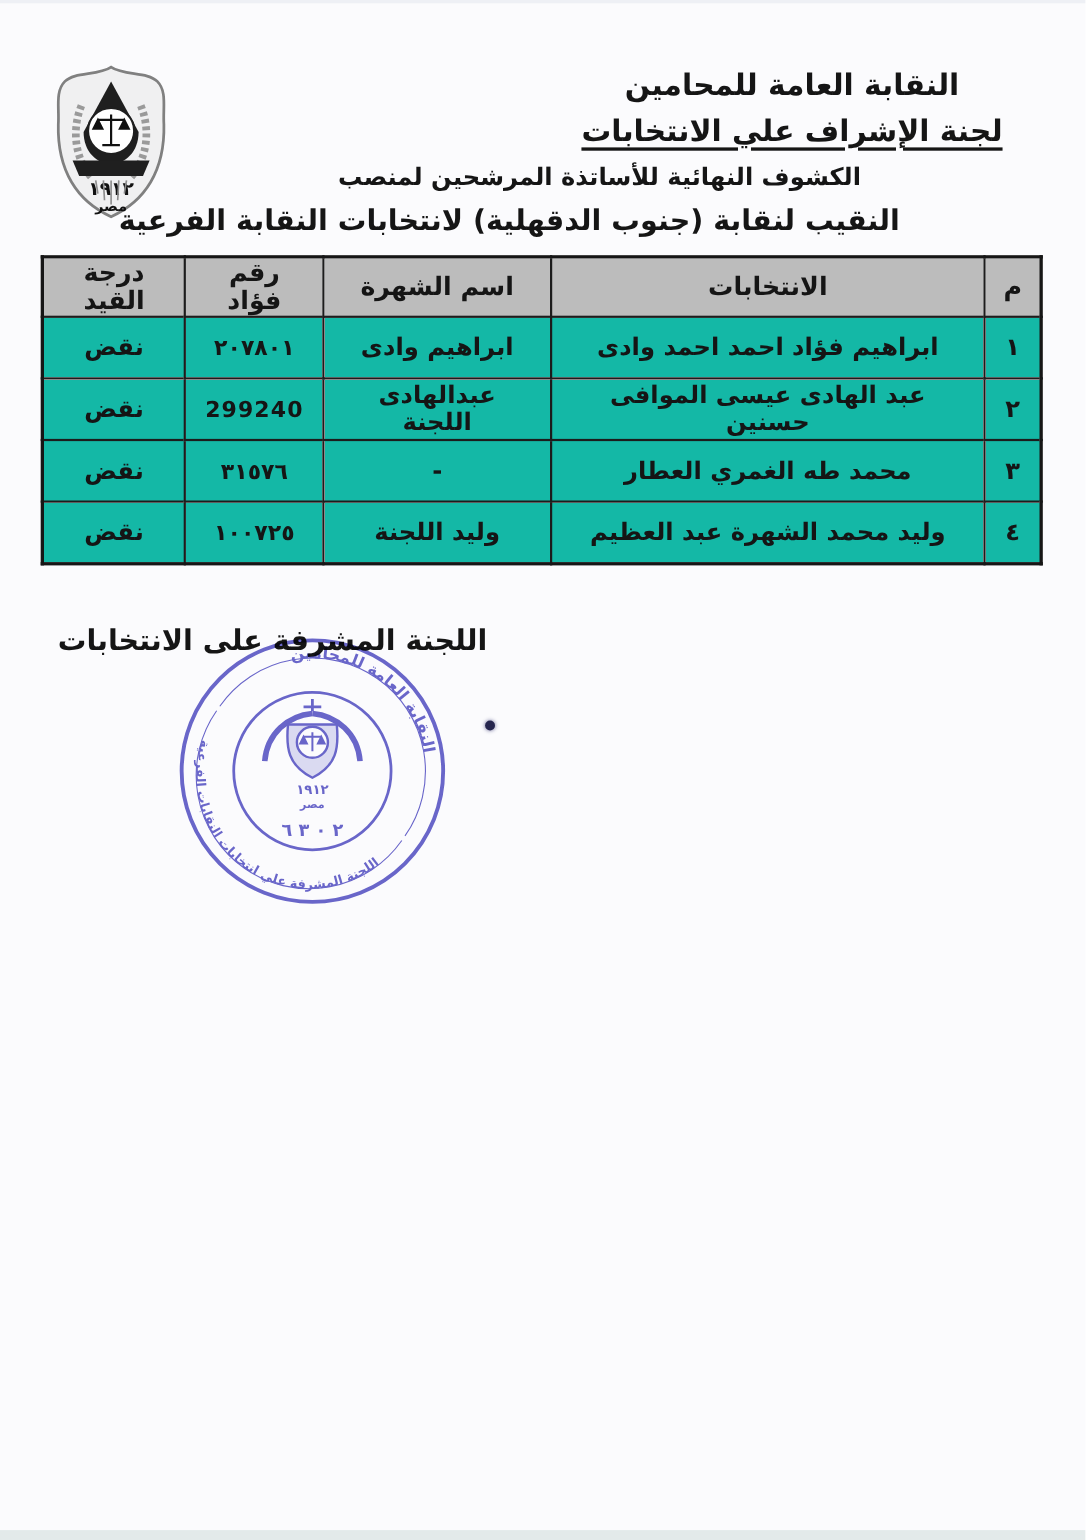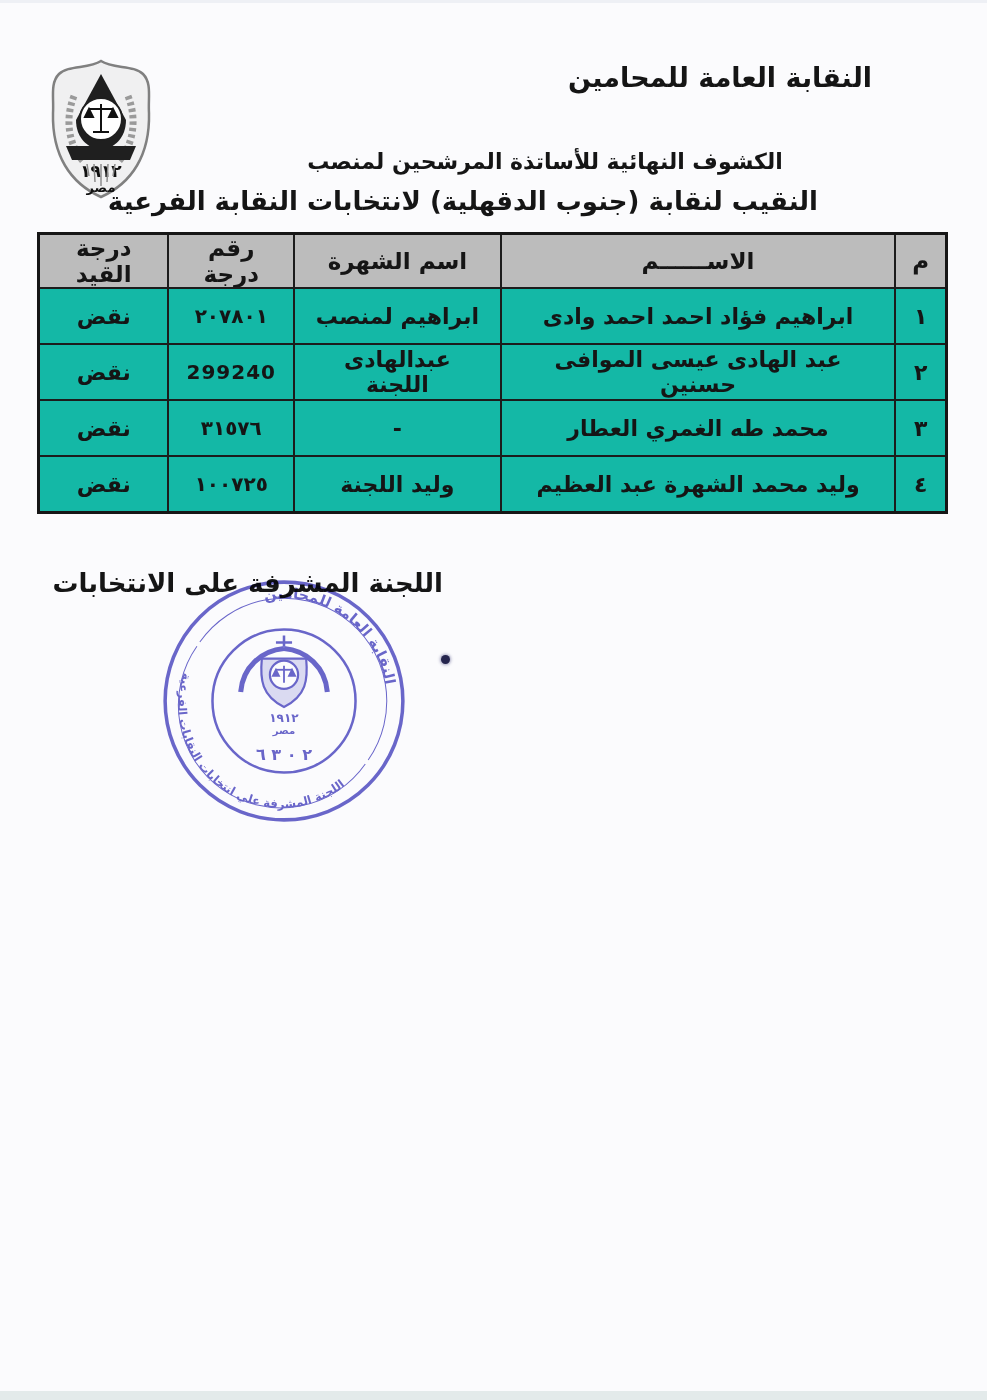--- a/index.html
+++ b/index.html
@@ -95,45 +95,46 @@
     <g stroke="#8d8d8d" stroke-width="1.5">
       <line x1="43" y1="106" x2="45" y2="118"></line>
         <line x1="50" y1="106" x2="51" y2="124"></line>
       <line x1="57" y1="106" x2="57" y2="128"></line>
         <line x1="64" y1="106" x2="63" y2="124"></line>
       <line x1="71" y1="106" x2="69" y2="118"></line>
     </g>
   </svg>
 
   <div class="hline h-org">النقابة العامة للمحامين</div>
+  <div class="hline h-committee">لجنة الإشراف علي الانتخابات</div>
   <div class="hline h-title1">الكشوف النهائية للأساتذة المرشحين لمنصب</div>
   <div class="hline h-title2">النقيب لنقابة (جنوب الدقهلية) لانتخابات النقابة الفرعية</div>
 
   <table class="main-table">
     <colgroup>
       <col class="col-num">
         <col class="col-name">
         <col class="col-alias">
         <col class="col-reg">
         <col class="col-degree">
     </colgroup>
     <thead>
       <tr>
         <th>م</th>
-        <th>الاســــــم</th>
+        <th>الانتخابات</th>
         <th>اسم الشهرة</th>
-        <th>رقم درجة</th>
+        <th>رقم فؤاد</th>
         <th>درجة القيد</th>
       </tr>
     </thead>
     <tbody>
       <tr>
         <td>١</td>
         <td>ابراهيم فؤاد احمد احمد وادى</td>
-        <td>ابراهيم لمنصب</td>
+        <td>ابراهيم وادى</td>
         <td class="cell-reg">٢٠٧٨٠١</td>
         <td>نقض</td>
       </tr>
       <tr>
         <td>٢</td>
         <td>عبد الهادى عيسى الموافى حسنين</td>
         <td>عبدالهادى اللجنة</td>
         <td class="cell-reg">299240</td>
         <td>نقض</td>
       </tr>

